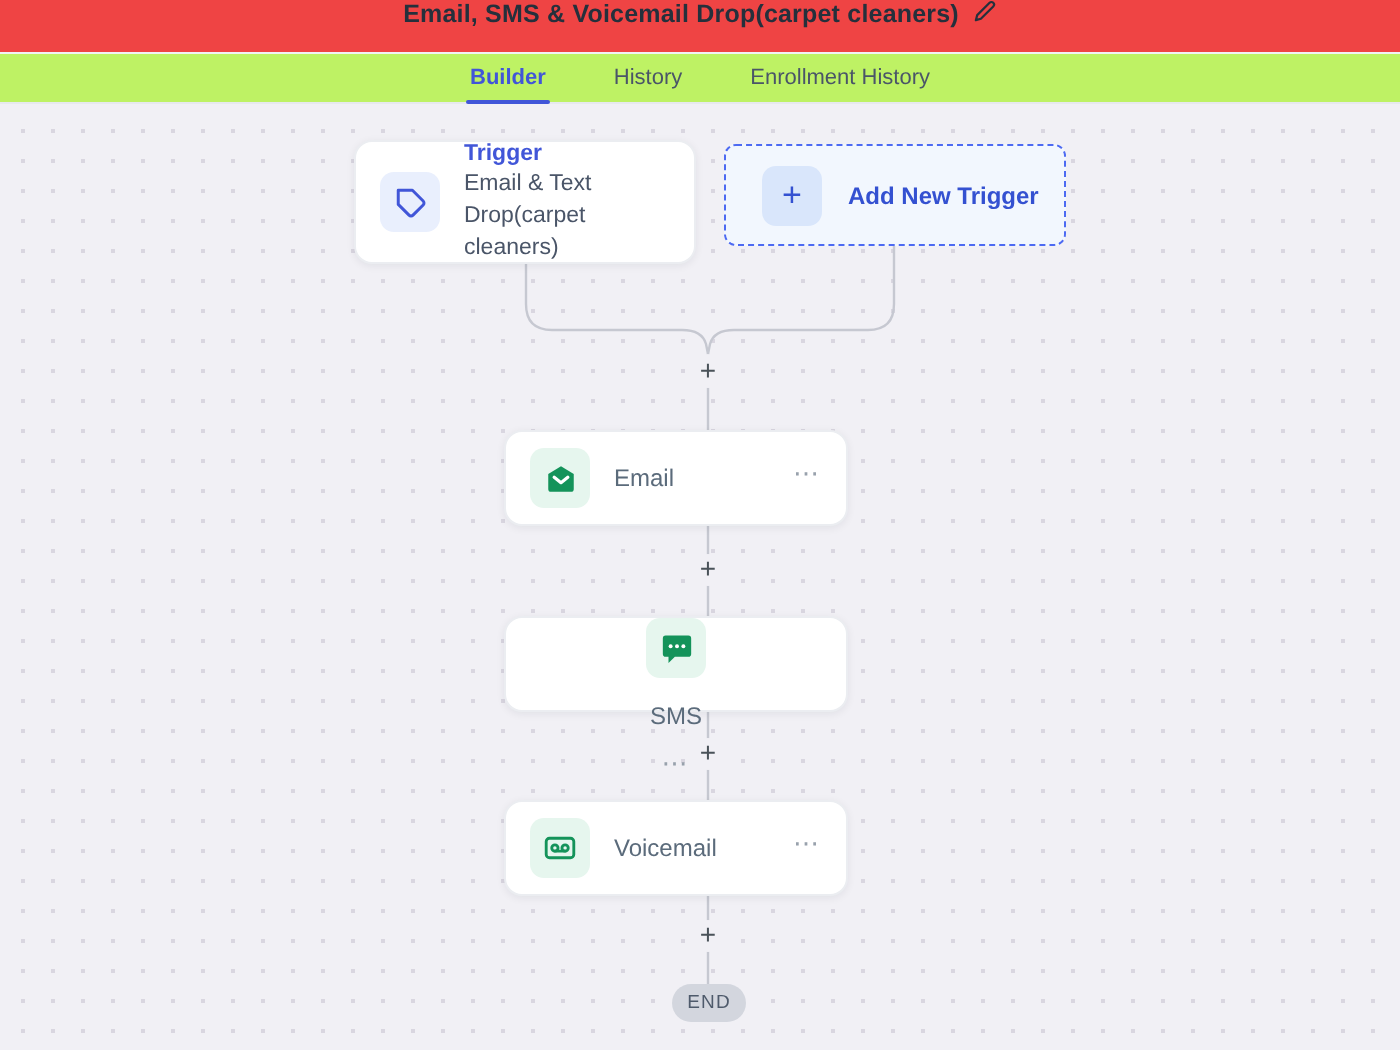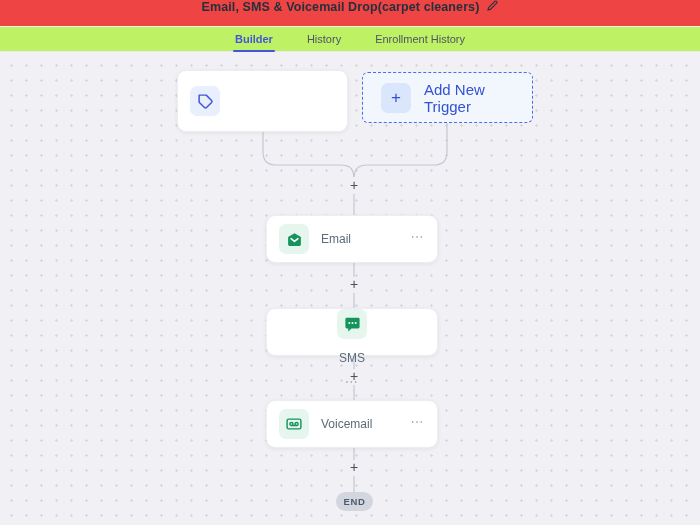--- a/index.html
+++ b/index.html
@@ -105,24 +105,24 @@
   .add-trigger {
     position: absolute;
     left: 362px; top: 20px; width: 171px; height: 51px;
     background: #f2f7fe;
     border: 1px dashed #4d6af2;
     border-radius: 6px;
     display: flex; align-items: center; gap: 13px;
     padding: 0 10px 0 18px;
     cursor: pointer;
   }
-  .add-trigger-label { font-size: 15px; font-weight: 400; color: #3451d1; }
-
-  
-  .step-card { left: 266px; width: 172px; height: 48px; gap: 12px; }
+  .add-trigger-label { font-size: 12px; font-weight: 700; color: #3451d1; }
+
+  
+  .step-card { left: 252px; width: 172px; height: 48px; gap: 12px; }
   .step-label { font-size: 12px; color: #5b6b7b; flex: 1; }
   .dots-menu {
     color: #98a1ac; font-size: 13px; letter-spacing: 1.5px;
     cursor: pointer; line-height: 10px; padding-bottom: 4px;
   }
 
   
   .plus-node {
     position: absolute;
     width: 16px; height: 16px;
@@ -138,21 +138,21 @@
   }
 
   
   .end-pill {
     position: absolute;
     left: 336px; top: 440px;
     width: 37px; height: 19px;
     background: #d3d6de;
     border-radius: 10px;
     font-size: 9.5px;
-    font-weight: 700;
+    font-weight: 400;
     letter-spacing: 0.6px;
     color: #4e5a6b;
     display: flex; align-items: center; justify-content: center;
   }
 </style>
 </head>
 <body>
 
 <div class="titlebar">
   <span class="wf-title">Email, SMS &amp; Voicemail  Drop(carpet cleaners)</span>
@@ -182,20 +182,22 @@
     </g>
   </svg>
 
   <div class="card trigger-card">
     <span class="icon-badge badge-blue">
       <svg width="17" height="17" viewBox="0 0 24 24" fill="none" stroke="#4156d8" stroke-width="2.1" stroke-linejoin="round">
         <path d="M20.59 13.41 13.42 20.58a2 2 0 0 1-2.83 0L3 13V3h10l7.59 7.59a2 2 0 0 1 0 2.82z"></path>
       </svg>
     </span>
     <span class="trigger-texts">
+      <div class="trigger-label">Trigger</div>
+      <div class="trigger-desc">Email &amp; Text Drop(carpet cleaners)</div>
     </span>
   </div>
 
   <div class="add-trigger">
     <span class="icon-badge badge-plus">+</span>
     <span class="add-trigger-label">Add New Trigger</span>
   </div>
 
   <div class="plus-node" style="left:354px; top:134px;">+</div>
   <div class="plus-node" style="left:354px; top:233px;">+</div>

